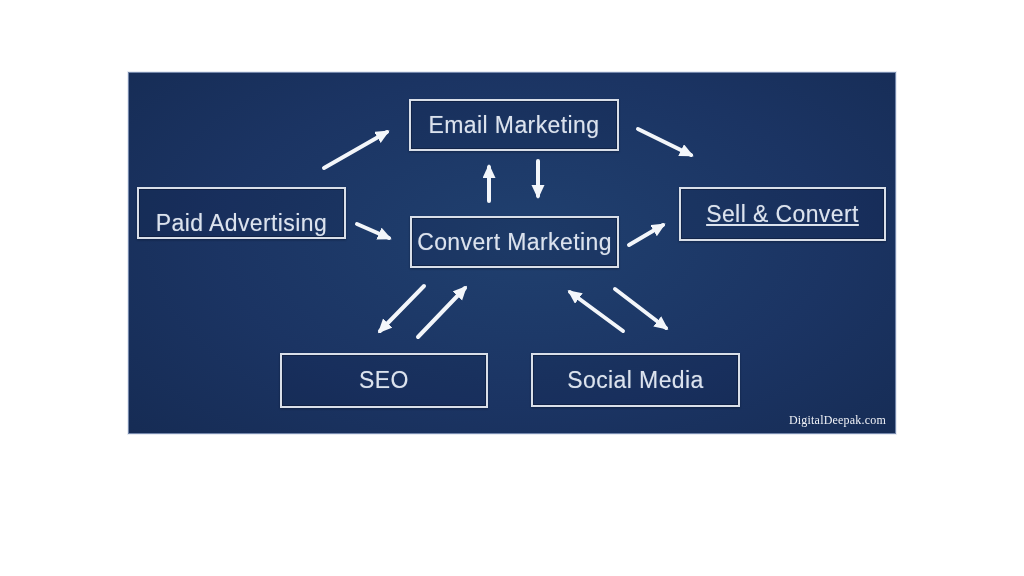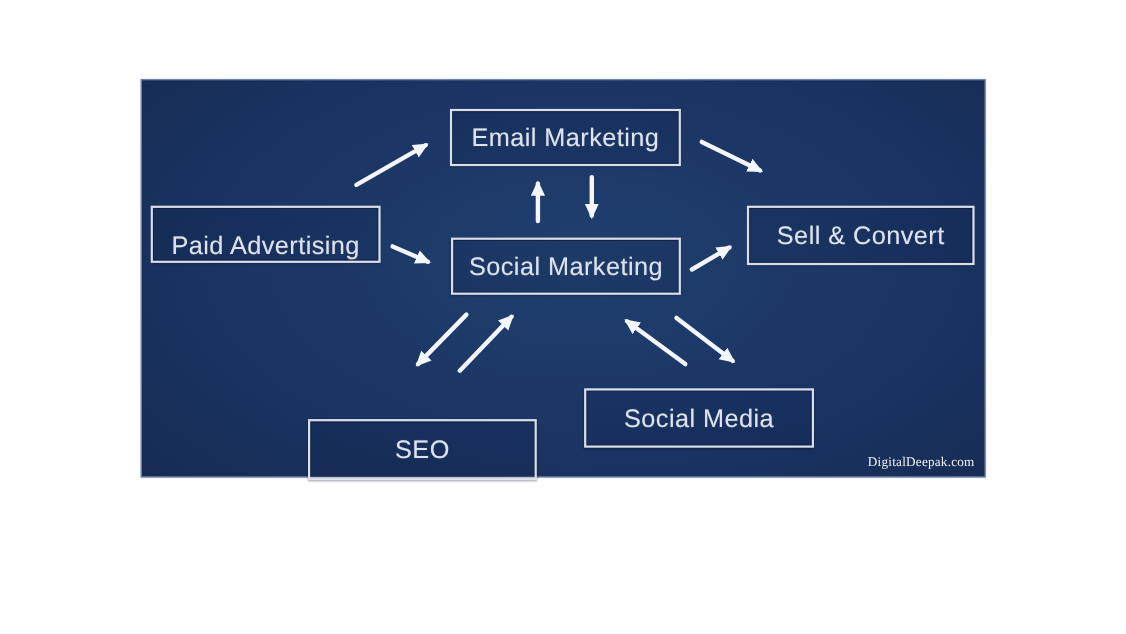--- a/index.html
+++ b/index.html
@@ -34,22 +34,22 @@
     justify-content: center;
     color: #dce3ee;
     font-size: 23px;
     letter-spacing: 0.4px;
     white-space: nowrap;
     text-shadow: 0 0 1px rgba(220,228,240,0.4);
   }
   .node-email   { left: 280px; top: 26px;  width: 210px; height: 52px; }
   .node-paid    { left: 8px;   top: 114px; width: 209px; height: 52px; align-items: flex-end; }
   .node-content { left: 281px; top: 143px; width: 209px; height: 52px; }
-  .node-sell    { left: 550px; top: 114px; width: 207px; height: 54px; }
-  .node-seo     { left: 151px; top: 280px; width: 208px; height: 55px; margin-top: 28px; }
+  .node-sell    { left: 550px; top: 114px; width: 207px; height: 54px; text-decoration: underline; }
+  .node-seo     { left: 151px; top: 280px; width: 208px; height: 55px; }
   .node-social  { left: 402px; top: 280px; width: 209px; height: 54px; }
   .arrows {
     position: absolute;
     left: 0; top: 0;
     width: 768px; height: 362px;
     pointer-events: none;
   }
   .watermark {
     position: absolute;
     right: 9px; bottom: 5px;
@@ -87,21 +87,21 @@
 
     <div class="node node-email">
       <span>Email Marketing</span>
     </div>
 
     <div class="node node-paid">
       <span>Paid Advertising</span>
     </div>
 
     <div class="node node-content">
-      <span>Social Marketing</span>
+      <span>Convert Marketing</span>
     </div>
 
     <div class="node node-sell">
       <span>Sell &amp; Convert</span>
     </div>
 
     <div class="node node-seo">
       <span>SEO</span>
     </div>
 

